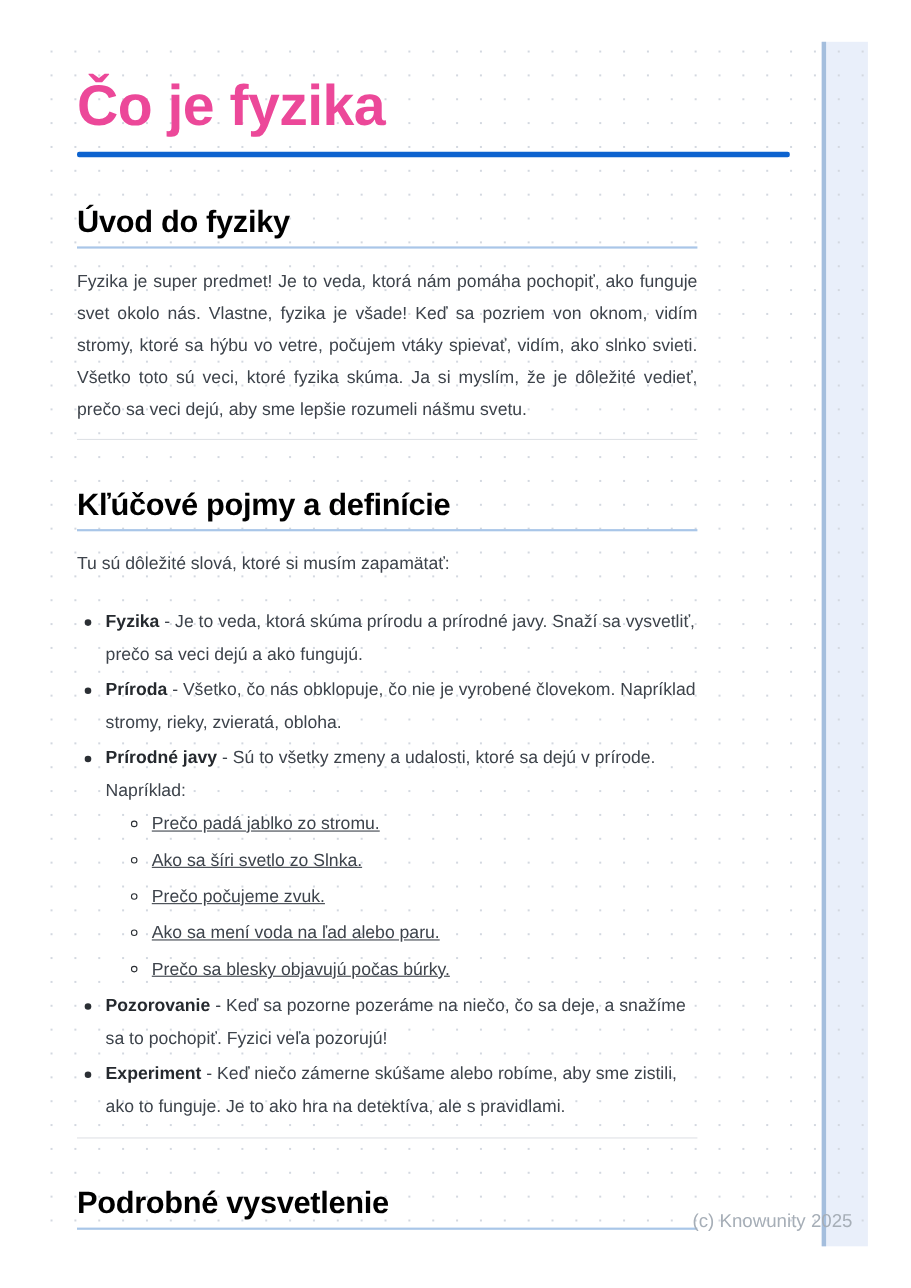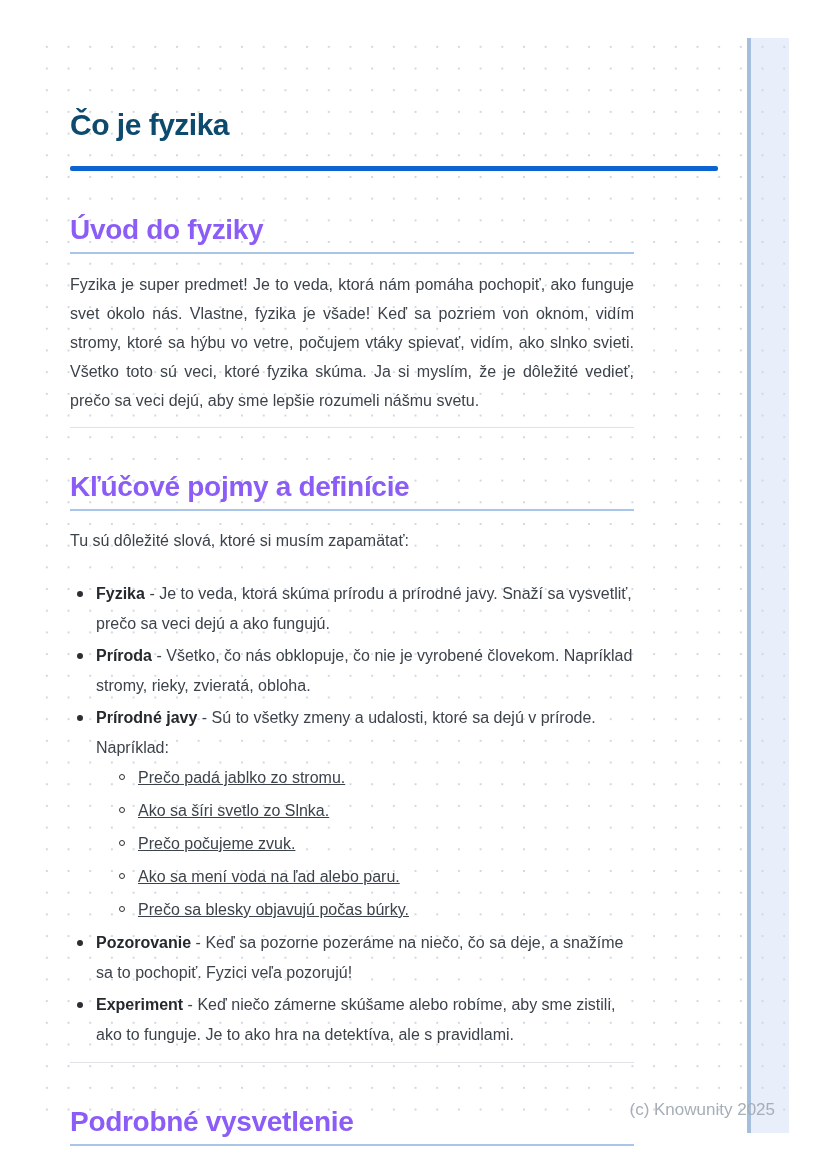--- a/index.html
+++ b/index.html
@@ -35,42 +35,42 @@
   .content {
     position:absolute;
     left:70px; top:0;
     width:564px;
     z-index:2;
     color:#3d434b;
     font-size:16px;
   }
 
   .page-title {
-    margin-top:100px;
-    font-size:30px;
+    margin-top:72px;
+    font-size:52px;
     line-height:50px;
     font-weight:bold;
     letter-spacing:-0.5px;
-    color:#0c4a6e;
+    color:#ec4899;
   }
 
   .title-rule {
     margin-top:16px;
     width:648px; height:5px;
     background:#0d63cf;
     border-radius:2px;
   }
 
   h2.section-heading {
     margin-top:42px;
     font-size:28px;
     line-height:33px;
     font-weight:bold;
     letter-spacing:-0.3px;
-    color:#8b5cf6;
+    color:#000000;
     padding-bottom:6px;
     border-bottom:2px solid #a9c6e8;
   }
 
   p.body-par {
     margin-top:16px;
     line-height:29px;
     text-align:justify;
   }
 

